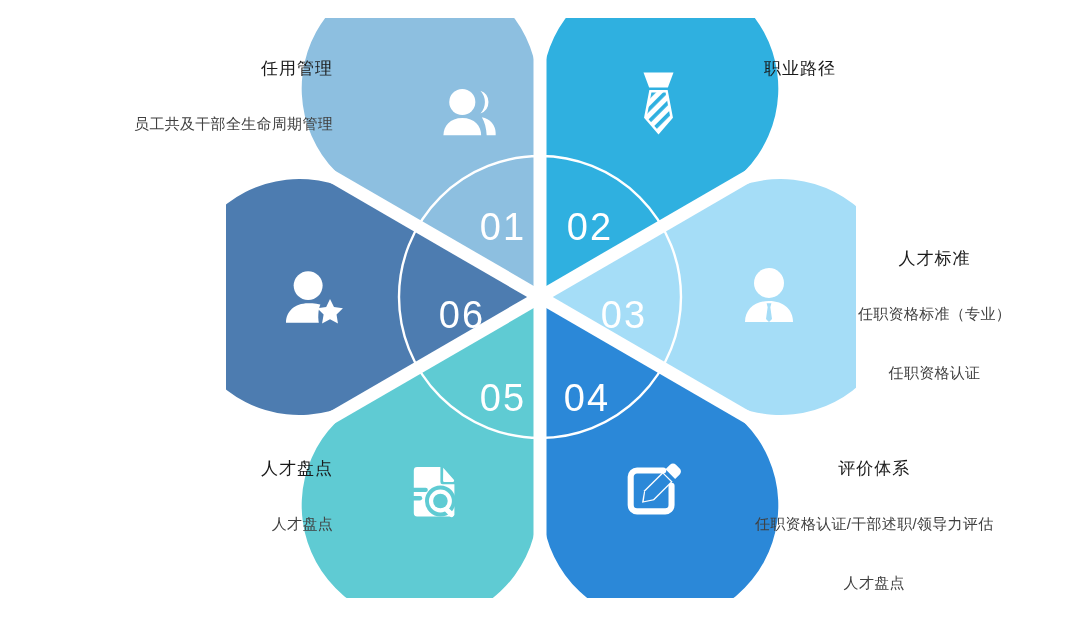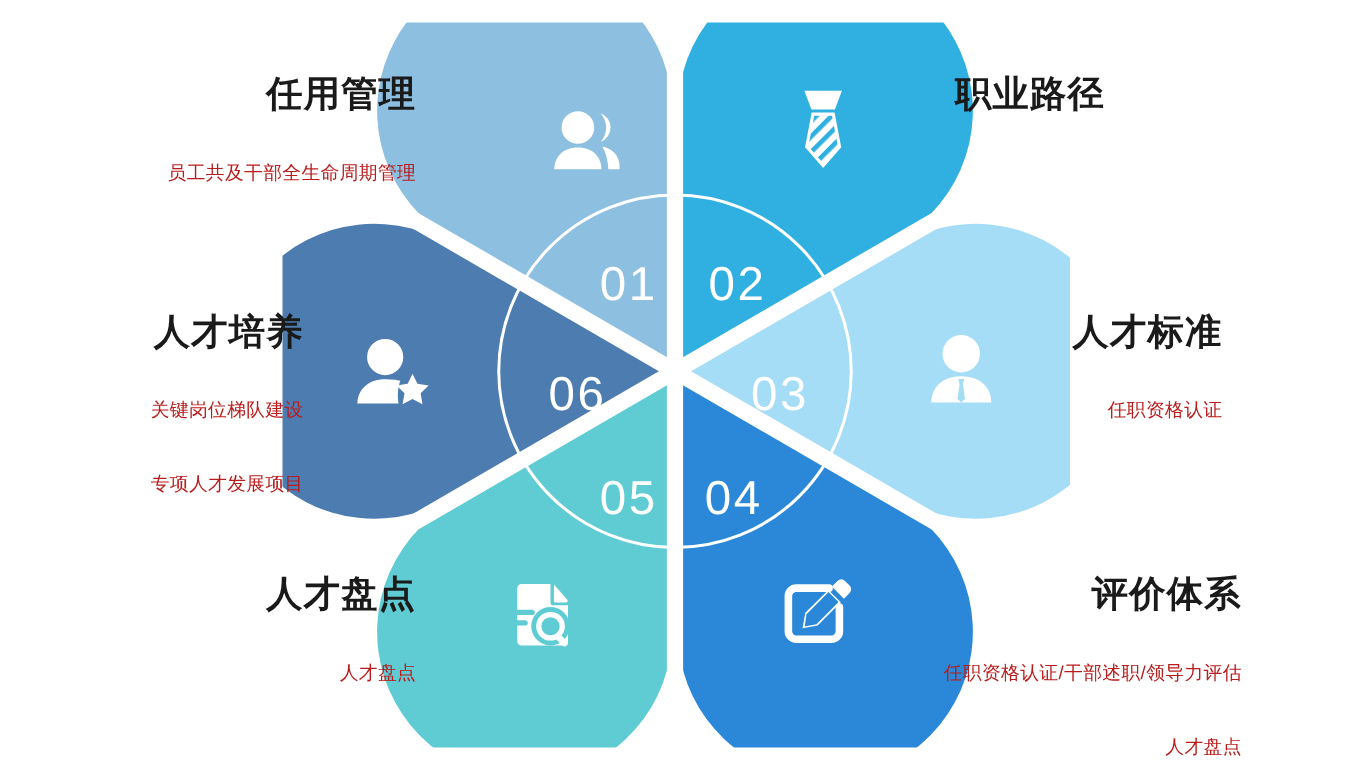--- a/index.html
+++ b/index.html
@@ -23,37 +23,37 @@
     width: 1081px;
     height: 626px;
   }
 
   
   .label-block {
     position: absolute;
     color: #231f20;
   }
   .label-title {
-    font-size: 29px;
-    font-weight: bold;
+    font-size: 17px;
+    font-weight: normal;
     color: #1a1a1a;
     line-height: 1.25;
     letter-spacing: 1px;
     white-space: nowrap;
   }
   .label-sub {
     font-size: 15px;
-    color: #b91c1c;
+    color: #404040;
     line-height: 1.75;
     white-space: nowrap;
     letter-spacing: 0.3px;
     margin-top: 32px;
   }
   .align-right { text-align: right; }
-  .align-left  { text-align: right;  }
+  .align-left  { text-align: center;  }
 
   
   #label-01 { right: 748px; top: 58px;  }
   #label-02 { left: 764px;  top: 58px;  }
   #label-03 { left: 858px;  top: 248px; }
   #label-06 { right: 838px; top: 248px; }
   #label-05 { right: 748px; top: 458px; }
   #label-04 { left: 755px;  top: 458px; }
 
   #label-01 .label-title { margin-bottom: 9px; }
@@ -196,33 +196,29 @@
     <div class="label-title">任用管理</div>
     <div class="label-sub">员工共及干部全生命周期管理</div>
   </div>
 
   <div class="label-block align-left" id="label-02">
     <div class="label-title">职业路径</div>
   </div>
 
   <div class="label-block align-left" id="label-03">
     <div class="label-title">人才标准</div>
+    <div class="label-sub">任职资格标准（专业）</div>
     <div class="label-sub">任职资格认证</div>
   </div>
 
   <div class="label-block align-left" id="label-04">
     <div class="label-title">评价体系</div>
     <div class="label-sub">任职资格认证/干部述职/领导力评估</div>
     <div class="label-sub">人才盘点</div>
   </div>
 
   <div class="label-block align-right" id="label-05">
     <div class="label-title">人才盘点</div>
     <div class="label-sub">人才盘点</div>
   </div>
 
-  <div class="label-block align-right" id="label-06">
-    <div class="label-title">人才培养</div>
-    <div class="label-sub">关键岗位梯队建设</div>
-    <div class="label-sub">专项人才发展项目</div>
-  </div>
 
 </div>
 
 </body></html>

